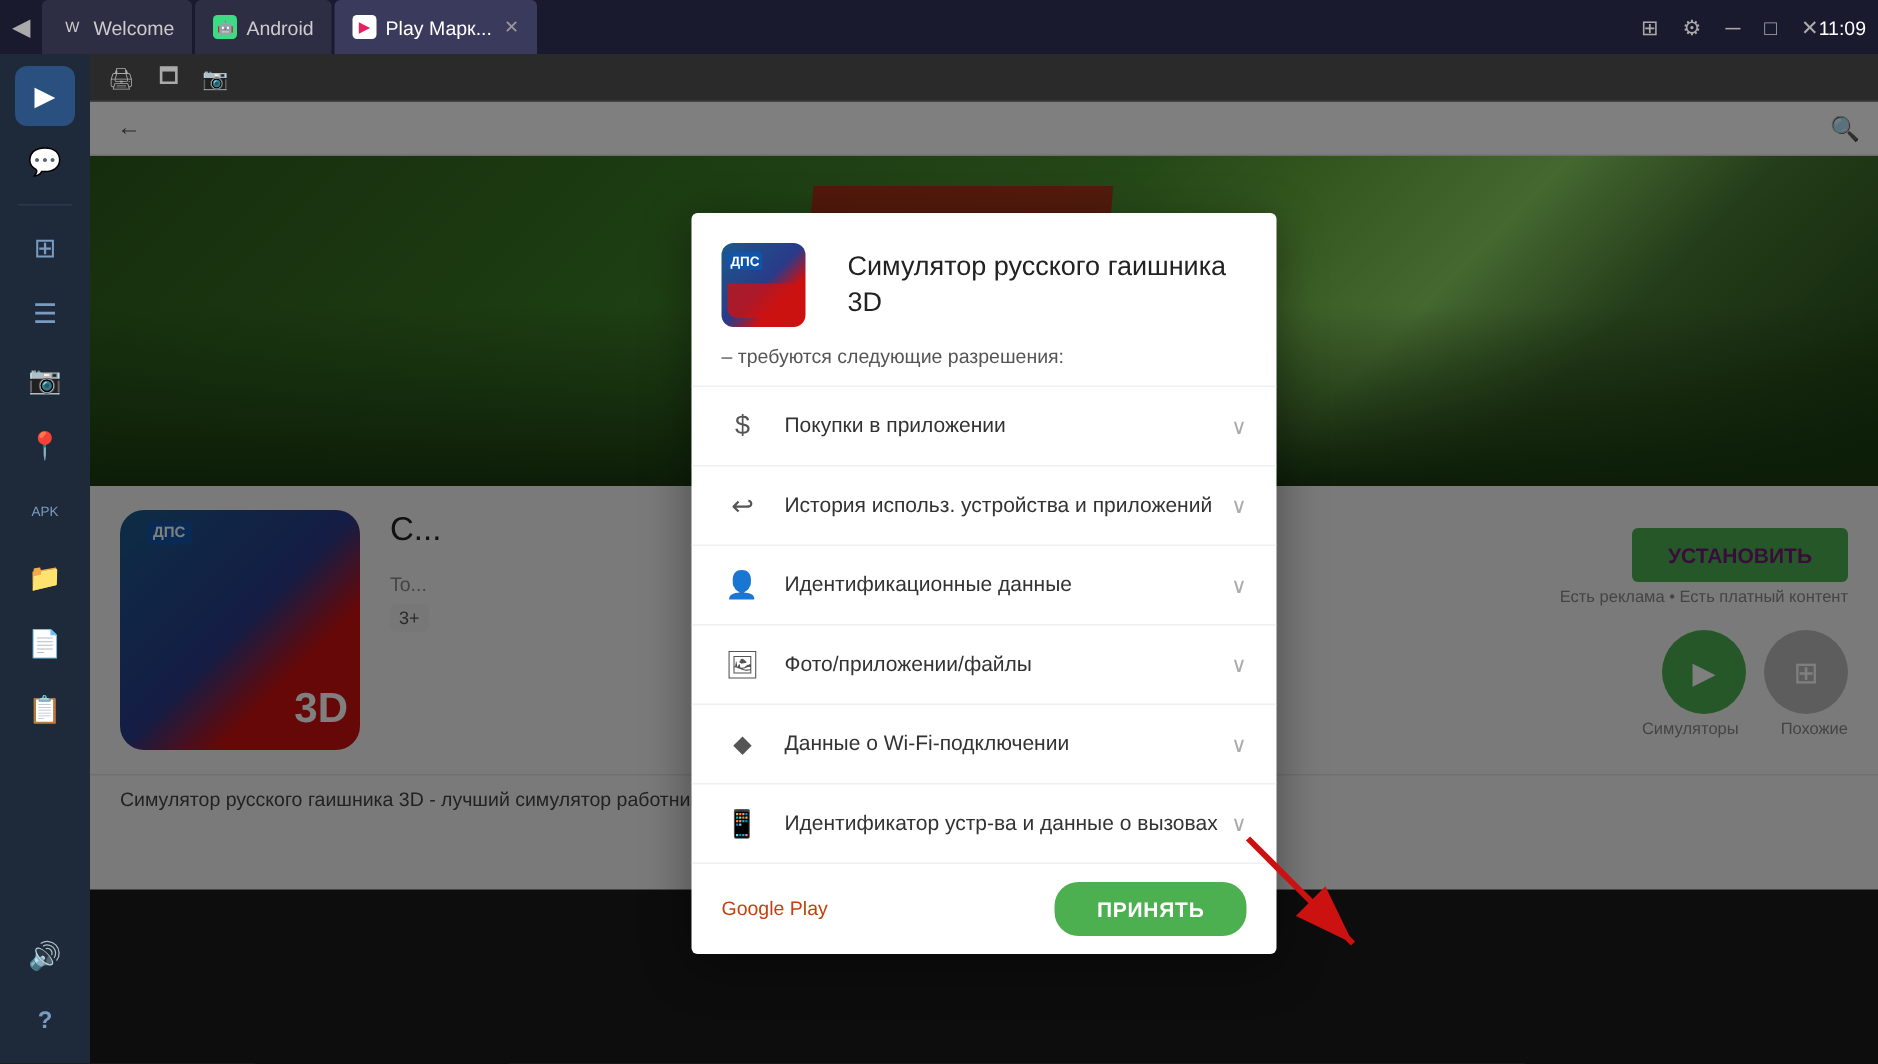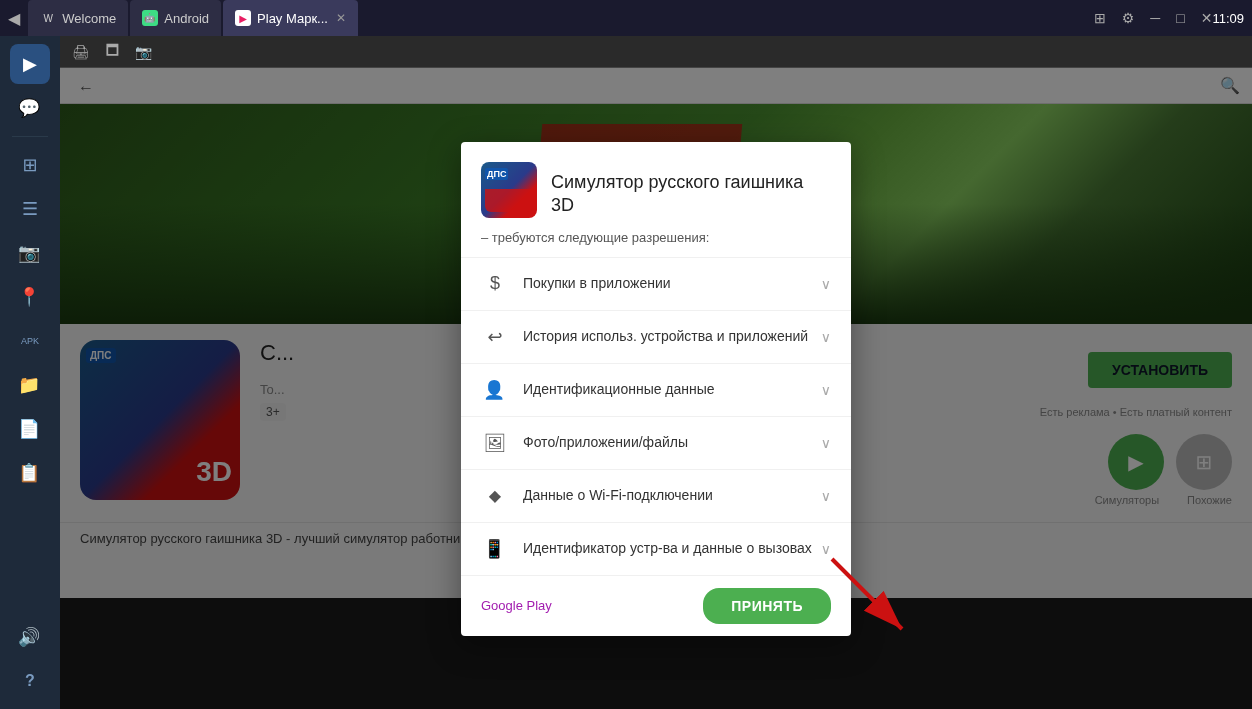--- a/index.html
+++ b/index.html
@@ -256,33 +256,33 @@
     }
     .rating-badge {
       background: #eee;
       border-radius: 4px;
       padding: 2px 6px;
       font-size: 12px;
       color: #555;
     }
     .install-btn {
       background: #4caf50;
-      color: #0f172a;
+      color: #701a75;
       border: none;
       border-radius: 4px;
       padding: 10px 24px;
       font-size: 14px;
       font-weight: bold;
       cursor: pointer;
       margin-top: 12px;
     }
     .install-note {
       color: #888;
       font-size: 11px;
-      margin-top: 18px;
+      margin-top: 4px;
     }
 
     
     .desc-bar {
       background: #f5f5f5;
       padding: 8px 20px;
       font-size: 13px;
       color: #444;
       border-top: 1px solid #e0e0e0;
       position: relative;
@@ -305,22 +305,22 @@
       background: #fff;
       border-radius: 4px;
       width: 390px;
       box-shadow: 0 8px 32px rgba(0,0,0,0.4);
       overflow: hidden;
       position: relative;
     }
     .dialog-header {
       padding: 20px 20px 12px;
       display: flex;
-      align-items: flex-end;
-      gap: 14px;
+      align-items: center;
+      gap: 28px;
     }
     .dialog-app-icon {
       width: 56px;
       height: 56px;
       border-radius: 8px;
       background: linear-gradient(135deg, #1a5a8a 0%, #2a3a8a 50%, #cc1111 70%);
       flex-shrink: 0;
       display: flex;
       align-items: center;
       justify-content: center;
@@ -378,21 +378,21 @@
       color: #aaa;
       font-size: 14px;
     }
     .dialog-footer {
       display: flex;
       align-items: center;
       padding: 12px 20px;
       border-top: 1px solid #f0f0f0;
     }
     .google-play-text {
-      color: #a21caf;
+      color: #c2410c;
       font-size: 13px;
       flex: 1;
     }
     .accept-btn {
       background: #4caf50;
       color: #fff;
       border: none;
       border-radius: 16px;
       padding: 10px 28px;
       font-size: 14px;
@@ -486,21 +486,21 @@
         <span class="browser-nav-btn">←</span>
         <span class="browser-nav-search">🔍</span>
       </div>
 
       <div class="hero-banner">
         <div class="hero-trees"></div>
       </div>
 
       <div class="app-listing">
         <div class="app-icon-large">
-          <span style="position:absolute;top:8px;left:6px;background:#1155aa;color:#fff;font-size:10px;font-weight:bold;padding:2px 4px;border-radius:3px;">ДПС</span>
+          <span style="position:absolute;top:8px;left:18px;background:#1155aa;color:#fff;font-size:10px;font-weight:bold;padding:2px 4px;border-radius:3px;">ДПС</span>
         </div>
         <div class="app-info">
           <div class="app-title-listing">С...</div>
           <div class="app-subtitle">To...</div>
           <div class="app-rating-row">
             <span class="rating-badge">3+</span>
           </div>
         </div>
         <div style="display:flex;flex-direction:column;align-items:flex-end;">
           <button class="install-btn">УСТАНОВИТЬ</button>

